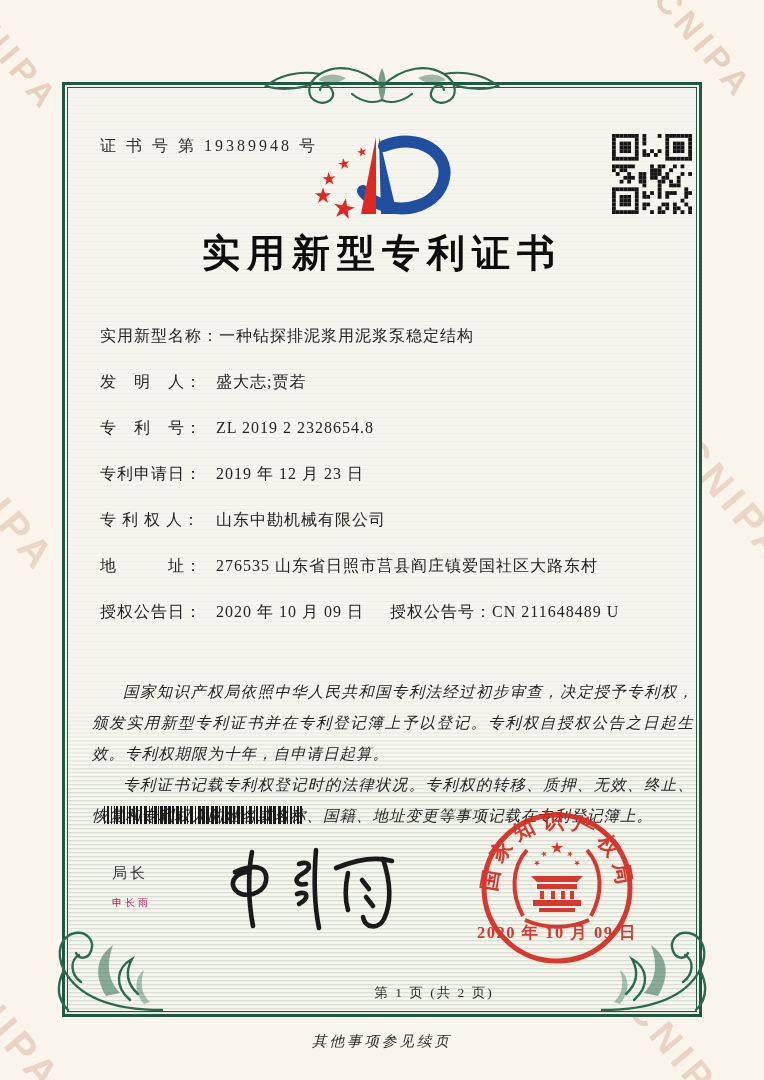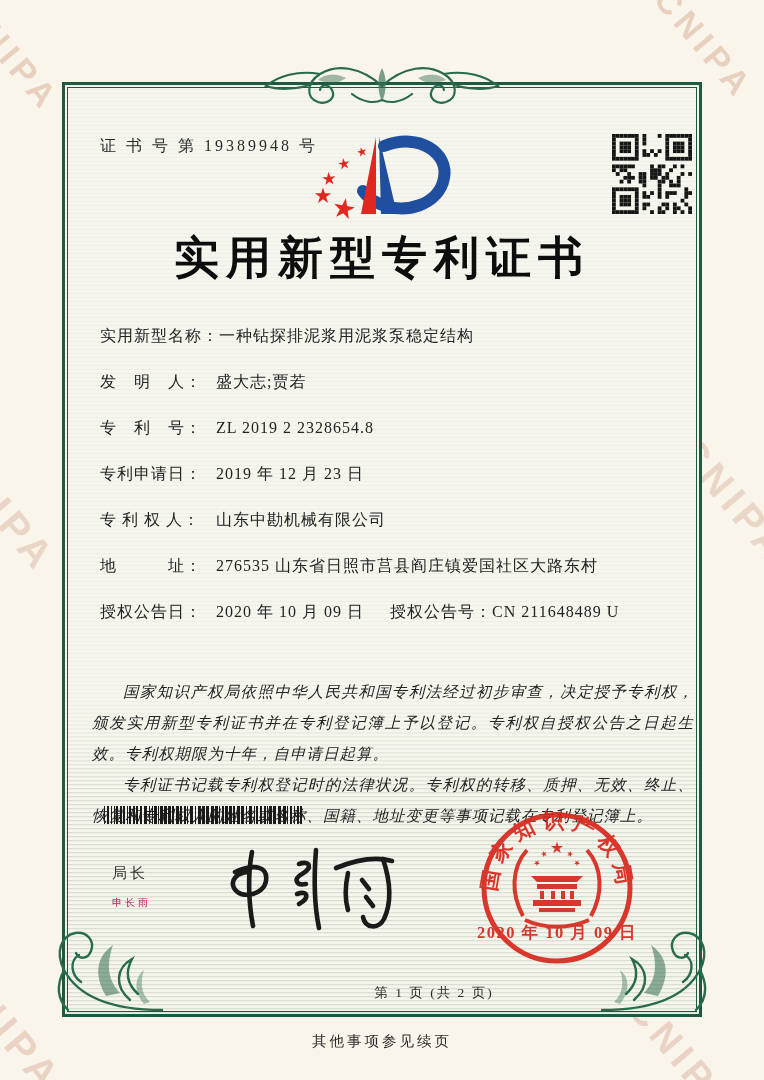--- a/index.html
+++ b/index.html
@@ -49,21 +49,21 @@
     pointer-events:none;
   }
   .cert-number{
     position:absolute;left:100px;top:136px;
     font-size:16px;letter-spacing:3px;color:#2b2b2b;
   }
   .qr{position:absolute;left:612px;top:134px;width:80px;height:80px;}
   .logo{position:absolute;left:298px;top:116px;width:170px;height:110px;}
   .title{
     position:absolute;left:62px;top:228px;width:640px;
-    text-align:center;font-size:45px;font-weight:bold;letter-spacing:7px;
+    text-align:center;font-size:38px;font-weight:bold;letter-spacing:7px;
     color:#0d0d0d;
   }
   .field-row{
     position:absolute;left:100px;width:580px;
     font-size:16px;letter-spacing:1px;color:#232323;white-space:nowrap;
   }
   .field-label{display:inline-block;min-width:116px;}
   .grant-pair2{position:absolute;left:290px;top:0;white-space:nowrap;}
   .paragraphs{
     position:absolute;left:92px;top:630px;width:602px;
@@ -77,21 +77,21 @@
   .director-title{position:absolute;left:112px;top:864px;font-size:15px;letter-spacing:3px;color:#333;}
   .director-name{position:absolute;left:112px;top:896px;font-size:10px;letter-spacing:3px;color:#be185d;}
   .signature{position:absolute;left:220px;top:840px;width:190px;height:95px;}
   .seal{position:absolute;left:460px;top:802px;width:194px;height:166px;opacity:.92;}
   .page-number{
     position:absolute;left:62px;top:984px;width:744px;text-align:center;
     font-size:13.5px;letter-spacing:2px;color:#2c2c2c;
   }
   .continuation{
     position:absolute;left:0;top:1032px;width:764px;text-align:center;
-    font-size:14.5px;letter-spacing:3px;color:#2c2c2c;
+    font-size:14.5px;letter-spacing:3px;color:#2c2c2c;font-style:italic;
   }
   .flourish{position:absolute;pointer-events:none;}
   .flourish svg{display:block;}
   .fl-br{transform:scaleX(-1);}
   .top-flourish{position:absolute;left:242px;top:56px;width:280px;height:56px;pointer-events:none;}
 </style>
 </head>
 <body>
 
 <span class="wm" style="left:-18px;top:-8px;font-size:34px;color:rgba(202,148,122,.38);transform:rotate(50deg);">CNIPA</span>

